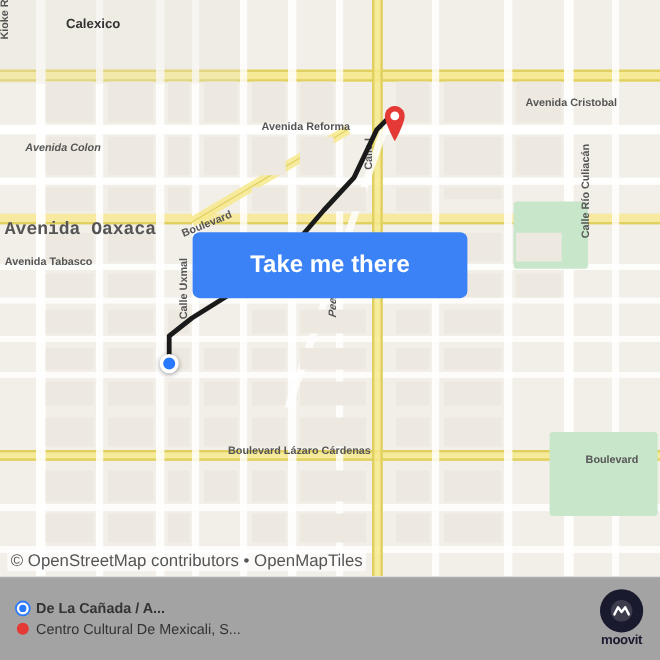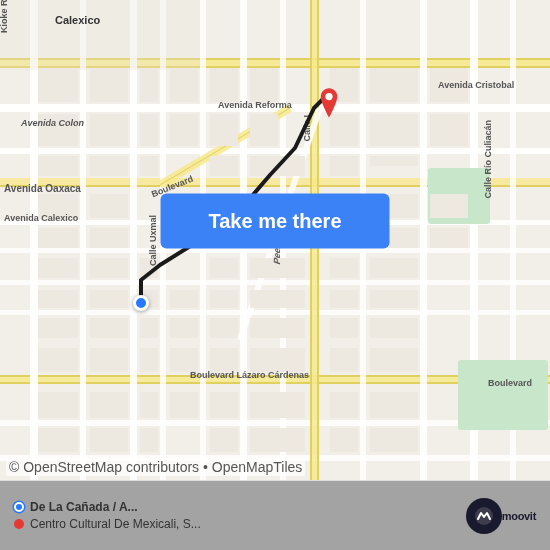--- a/index.html
+++ b/index.html
@@ -286,23 +286,23 @@
   </svg>
 
   <span class="street-label" style="top:14px; left:55px; font-size:11px; font-weight:700; color:#333;">Calexico</span>
 
   <span class="street-label" style="top:28px; left:4px; transform: rotate(-90deg); transform-origin: left center;">Kioke Road</span>
 
   <span class="street-label" style="top:100px; left:218px; font-size:9px; color:#555;">Avenida Reforma</span>
 
   <span class="street-label" style="top:118px; left:21px; font-size:9px; color:#555;font-style:italic;">Avenida Colon</span>
 
-  <span class="street-label" style="top:183px; left:4px; font-size:10px; color:#555;">Avenida Oaxaca</span>
-
-  <span class="street-label" style="top:213px; left:4px; font-size:9px; color:#555;">Avenida Calexico</span>
+  <span class="street-label" style="top:183px; left:4px; font-size:15px; color:#555;font-family:Liberation Mono, monospace;">Avenida Oaxaca</span>
+
+  <span class="street-label" style="top:213px; left:4px; font-size:9px; color:#555;">Avenida Tabasco</span>
 
   <span class="street-label" style="top:190px; left:150px; font-size:9px; color:#555; transform:rotate(-22deg); transform-origin:left top;">Boulevard</span>
 
   <span class="street-label" style="top:215px; left:148px; writing-mode:vertical-rl; font-size:9px; color:#555; transform:rotate(180deg);">Calle Uxmal</span>
 
   <span class="street-label" style="top:115px; left:302px; writing-mode:vertical-rl; font-size:9px; color:#555; transform:rotate(180deg);">Calle I</span>
 
   <span class="street-label" style="top:210px; left:272px; writing-mode:vertical-rl; font-size:9px; color:#555; transform:rotate(180deg) skewY(20deg);">Peez Mateos</span>
 
   <span class="street-label" style="top:370px; left:190px; font-size:9px; color:#555;">Boulevard Lázaro Cárdenas</span>
@@ -334,21 +334,21 @@
       <span style="width:10px;height:10px;background:#2979ff;border-radius:50%;border:2px solid #fff;box-shadow:0 0 0 1.5px #2979ff;flex-shrink:0;"></span>
       <span class="route-from">De La Cañada / A...</span>
     </div>
     <div style="display:flex; align-items:center; gap:6px; margin-top:3px;">
       <span style="width:10px;height:10px;background:#e53935;border-radius:50%;flex-shrink:0;"></span>
       <span class="route-to">Centro Cultural De Mexicali, S...</span>
     </div>
   </div>
 
   <div class="brand-logo">
-    <div style="display:flex;flex-direction:row;align-items:center;">
+    <div style="display:flex;flex-direction:column;align-items:center;">
       <div style="width:36px;height:36px;background:#1a1a2e;border-radius:50%;display:flex;align-items:center;justify-content:center;">
         <svg width="22" height="22" viewBox="0 0 22 22" fill="none" xmlns="http://www.w3.org/2000/svg">
           <circle cx="11" cy="11" r="9" fill="#fff" opacity="0.15"></circle>
           <path d="M5 14 L8 8 L11 12 L14 8 L17 14" stroke="#fff" stroke-width="2" stroke-linecap="round" stroke-linejoin="round" fill="none"></path>
         </svg>
       </div>
       <span style="font-size:11px;font-weight:bold;color:#1a1a2e;letter-spacing:-0.3px;margin-top:1px;">moovit</span>
     </div>
   </div>
 </div>

